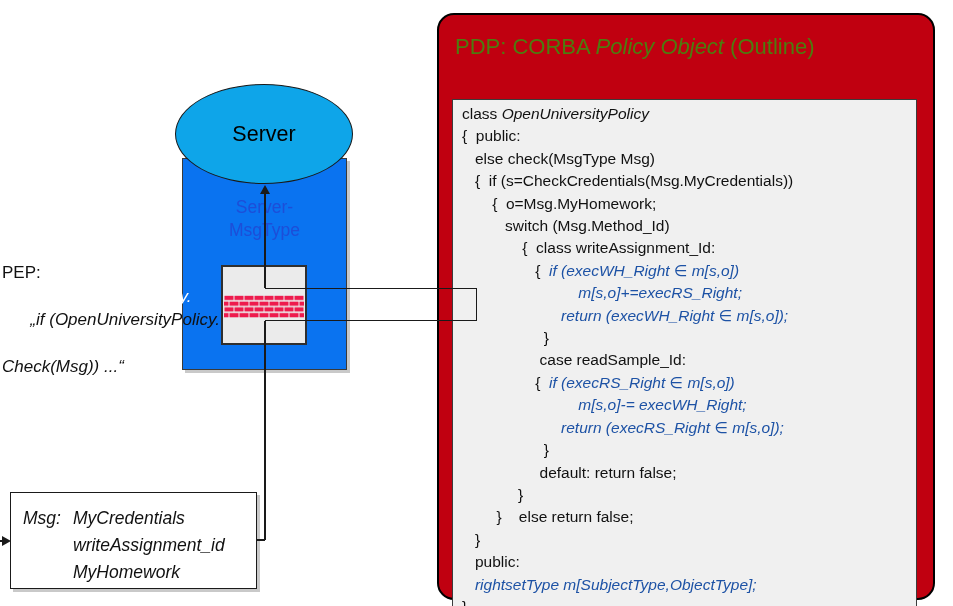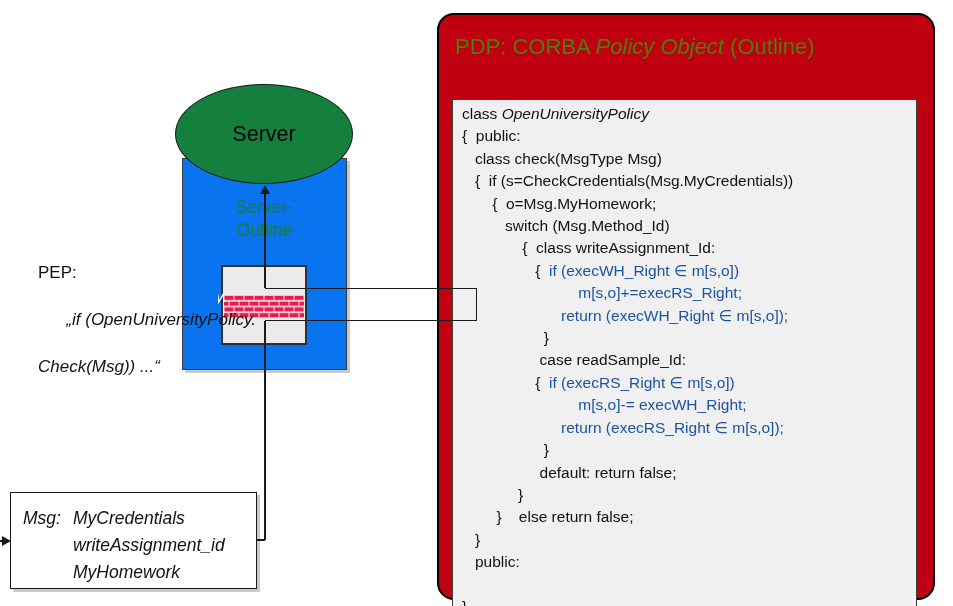--- a/index.html
+++ b/index.html
@@ -4,44 +4,44 @@
 <style>
   * { margin:0; padding:0; box-sizing:border-box; }
   html,body { background:#ffffff; }
   .canvas {
     position:relative; width:953px; height:606px; overflow:hidden;
     background:#ffffff;
     font-family:"Liberation Sans","DejaVu Sans",sans-serif;
     color:#111;
   }
   
-  .pep { position:absolute; left:2px; top:261px; z-index:6; font-size:17px; line-height:23.5px;margin-left:36px; }
+  .pep { position:absolute; left:2px; top:261px; z-index:6; font-size:17px; line-height:23.5px; }
   .pep-title { font-style:normal; }
   .pep-line { position:relative; white-space:pre; font-style:italic; }
   .pep-overlay { position:absolute; left:180px; top:0; width:90px; height:100%; overflow:hidden; }
   .pep-overlay span { display:inline-block; margin-left:-180px; color:#ffffff; white-space:pre; }
   
   .skeleton-rect {
     position:absolute; left:182px; top:158px; width:165px; height:212px;
     background:#0a73f0; border:1px solid #3a3a3a; box-shadow:3px 3px 0 #c9c9c9; z-index:1;
   }
   .skeleton-label {
     position:absolute; left:182px; top:196px; width:165px; z-index:2;
-    color:#15803d; font-size:17.5px; line-height:23px; text-align:center;
+    color:#1d4ed8; font-size:17.5px; line-height:23px; text-align:center;
   }
   
   .firewall-box {
     position:absolute; left:221px; top:265px; width:86px; height:80px;
     background:#ebebeb; border:2px solid #2f2f2f; z-index:3;
   }
   .firewall-bricks { position:absolute; left:1px; top:28px; }
   
   .server-ellipse {
     position:absolute; left:175px; top:84px; width:178px; height:100px;
-    background:#15803d; border:1.6px solid #1a1a1a; border-radius:50%;
+    background:#0ea5e9; border:1.6px solid #1a1a1a; border-radius:50%;
     display:flex; align-items:center; justify-content:center; z-index:4;
     font-size:21.5px; color:#000;
   }
   
   .probe-rect {
     position:absolute; left:265px; top:288px; width:212px; height:33px;
     border:1.6px solid #1a1a1a; border-left:none; background:transparent; z-index:7;
   }
   
   .vline, .hline { position:absolute; background:#1a1a1a; z-index:8; }
@@ -71,61 +71,61 @@
   }
   .pdp-title { position:absolute; left:455px; top:34px; z-index:1; color:#4d7c0f; font-size:22px; white-space:pre; }
   .code-panel {
     position:absolute; left:452px; top:65px; width:465px; height:519px;
     background:#f0f0f0; border:1px solid #3c3c3c; z-index:1;
     padding:3px 0 0 9px; overflow:hidden;margin-top:34px;
   }
   .code-line { white-space:pre; font-size:15.5px; line-height:22.4px; color:#111; }
   .seg-n { font-style:normal; }
   .seg-i { font-style:italic; }
-  .seg-b { color:#1d52a5; }
+  .seg-b { font-style:italic; color:#1d52a5; }
 </style>
 </head>
 <body>
 
 <div class="canvas">
 
   <div class="pdp-box"></div>
   <div class="pdp-title"><span class="seg-n">PDP: CORBA </span><span class="seg-i">Policy Object</span><span class="seg-n"> (Outline)</span></div>
   <div class="code-panel">
     <div>
         <div class="code-line"><span class="seg-n">class </span><span class="seg-i">OpenUniversityPolicy</span></div>
         <div class="code-line"><span class="seg-n">{  public:</span></div>
-        <div class="code-line"><span class="seg-n">   class check(MsgType Msg)</span></div>
+        <div class="code-line"><span class="seg-n">   else check(MsgType Msg)</span></div>
         <div class="code-line"><span class="seg-n">   {  if (s=CheckCredentials(Msg.MyCredentials))</span></div>
         <div class="code-line"><span class="seg-n">       {  o=Msg.MyHomework;</span></div>
         <div class="code-line"><span class="seg-n">          switch (Msg.Method_Id)</span></div>
         <div class="code-line"><span class="seg-n">              {  class writeAssignment_Id:</span></div>
         <div class="code-line"><span class="seg-n">                 {  </span><span class="seg-b">if (execWH_Right ∈ m[s,o])</span></div>
         <div class="code-line"><span class="seg-n">                           </span><span class="seg-b">m[s,o]+=execRS_Right;</span></div>
         <div class="code-line"><span class="seg-n">                       </span><span class="seg-b">return (execWH_Right ∈ m[s,o]);</span></div>
         <div class="code-line"><span class="seg-n">                   }</span></div>
         <div class="code-line"><span class="seg-n">                  case readSample_Id:</span></div>
         <div class="code-line"><span class="seg-n">                 {  </span><span class="seg-b">if (execRS_Right ∈ m[s,o])</span></div>
         <div class="code-line"><span class="seg-n">                           </span><span class="seg-b">m[s,o]-= execWH_Right;</span></div>
         <div class="code-line"><span class="seg-n">                       </span><span class="seg-b">return (execRS_Right ∈ m[s,o]);</span></div>
         <div class="code-line"><span class="seg-n">                   }</span></div>
         <div class="code-line"><span class="seg-n">                  default: return false;</span></div>
         <div class="code-line"><span class="seg-n">             }</span></div>
         <div class="code-line"><span class="seg-n">        }    else return false;</span></div>
         <div class="code-line"><span class="seg-n">   }</span></div>
         <div class="code-line"><span class="seg-n">   public:</span></div>
-        <div class="code-line"><span class="seg-n">   </span></div>
+        <div class="code-line"><span class="seg-n">   </span><span class="seg-b">rightsetType m[SubjectType,ObjectType];</span></div>
         <div class="code-line"><span class="seg-n">}</span></div>
       </div>
   </div>
 
   <div class="skeleton-rect"></div>
   <div class="skeleton-label">
     <div>Server-</div>
-    <div>Outline</div>
+    <div>MsgType</div>
   </div>
 
   <div class="firewall-box">
     <svg class="firewall-bricks" width="80" height="23" viewBox="0 0 80 23">
       <defs>
         <pattern id="bricks" width="10" height="11.5" patternUnits="userSpaceOnUse">
           <rect width="10" height="11.5" fill="#ebebeb"></rect>
           <rect x="0.5" y="0.8" width="9" height="4.2" fill="#ee1a4d"></rect>
           <rect x="-4.5" y="6.6" width="9" height="4.2" fill="#ee1a4d"></rect>
           <rect x="5.5" y="6.6" width="9" height="4.2" fill="#ee1a4d"></rect>

